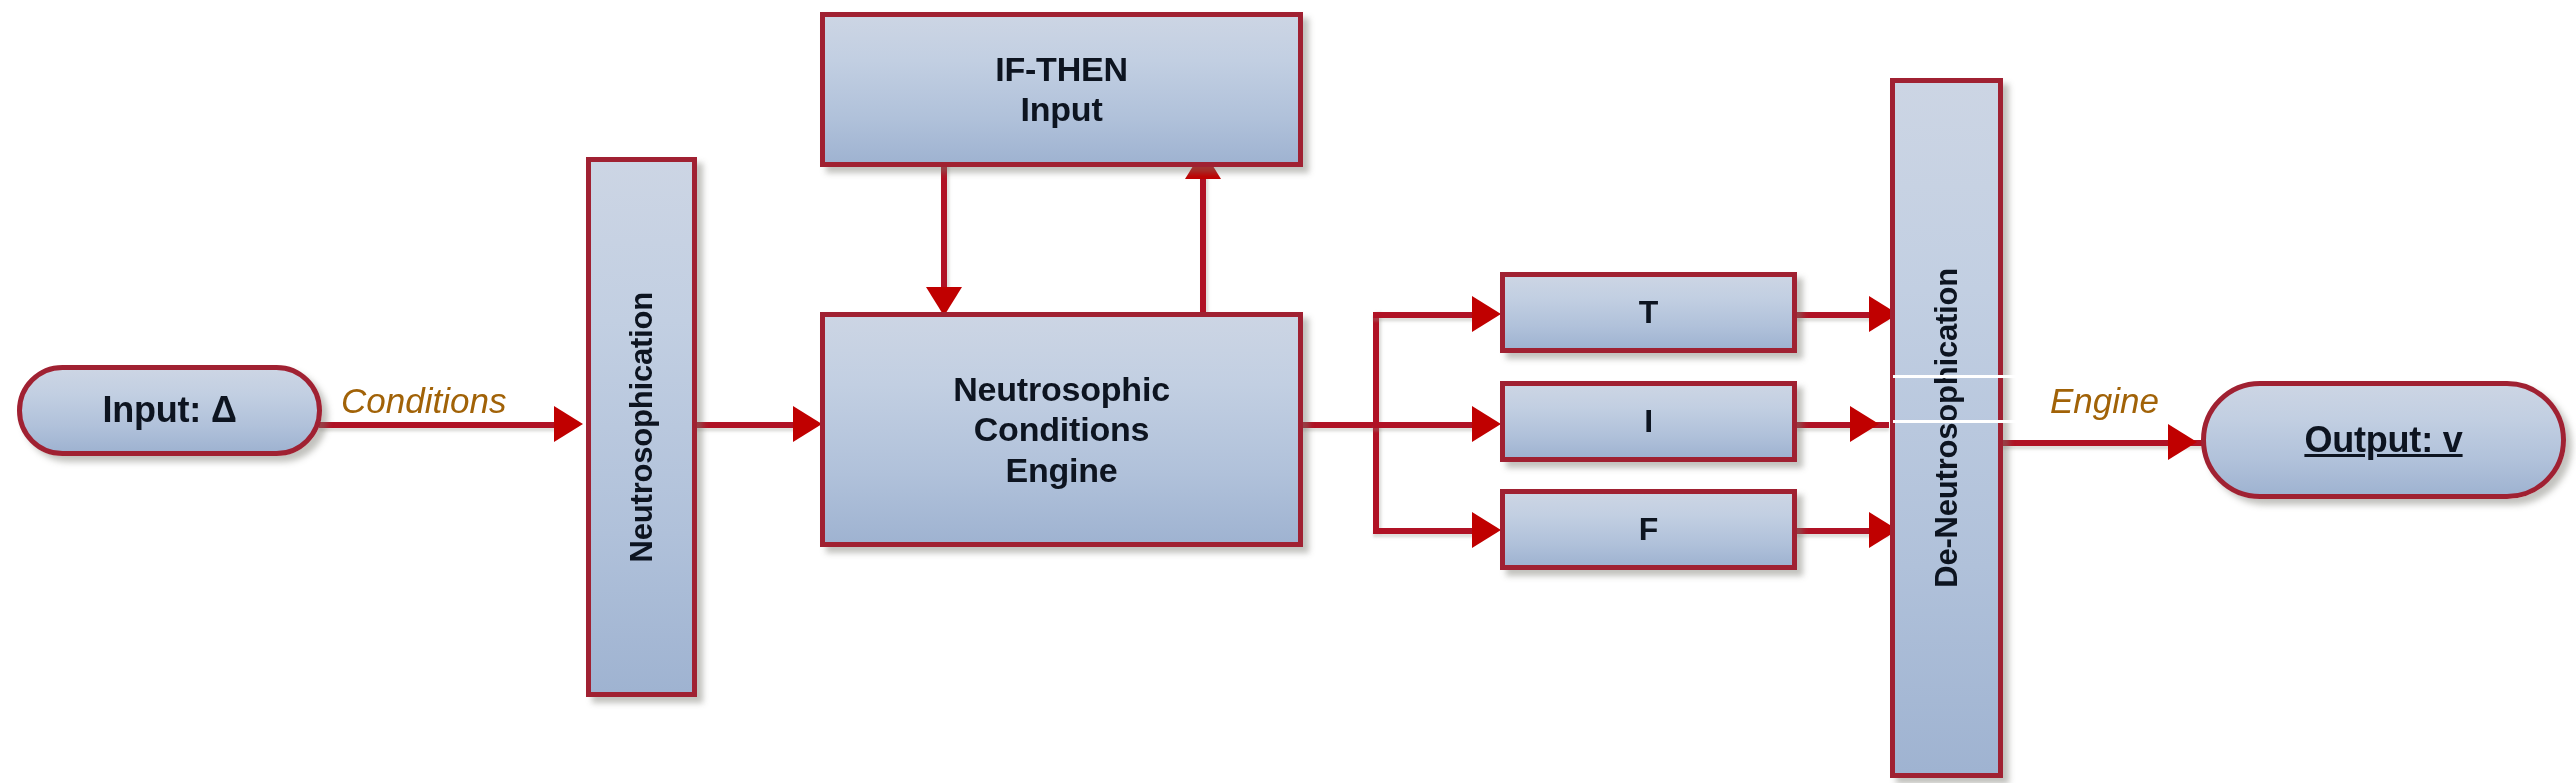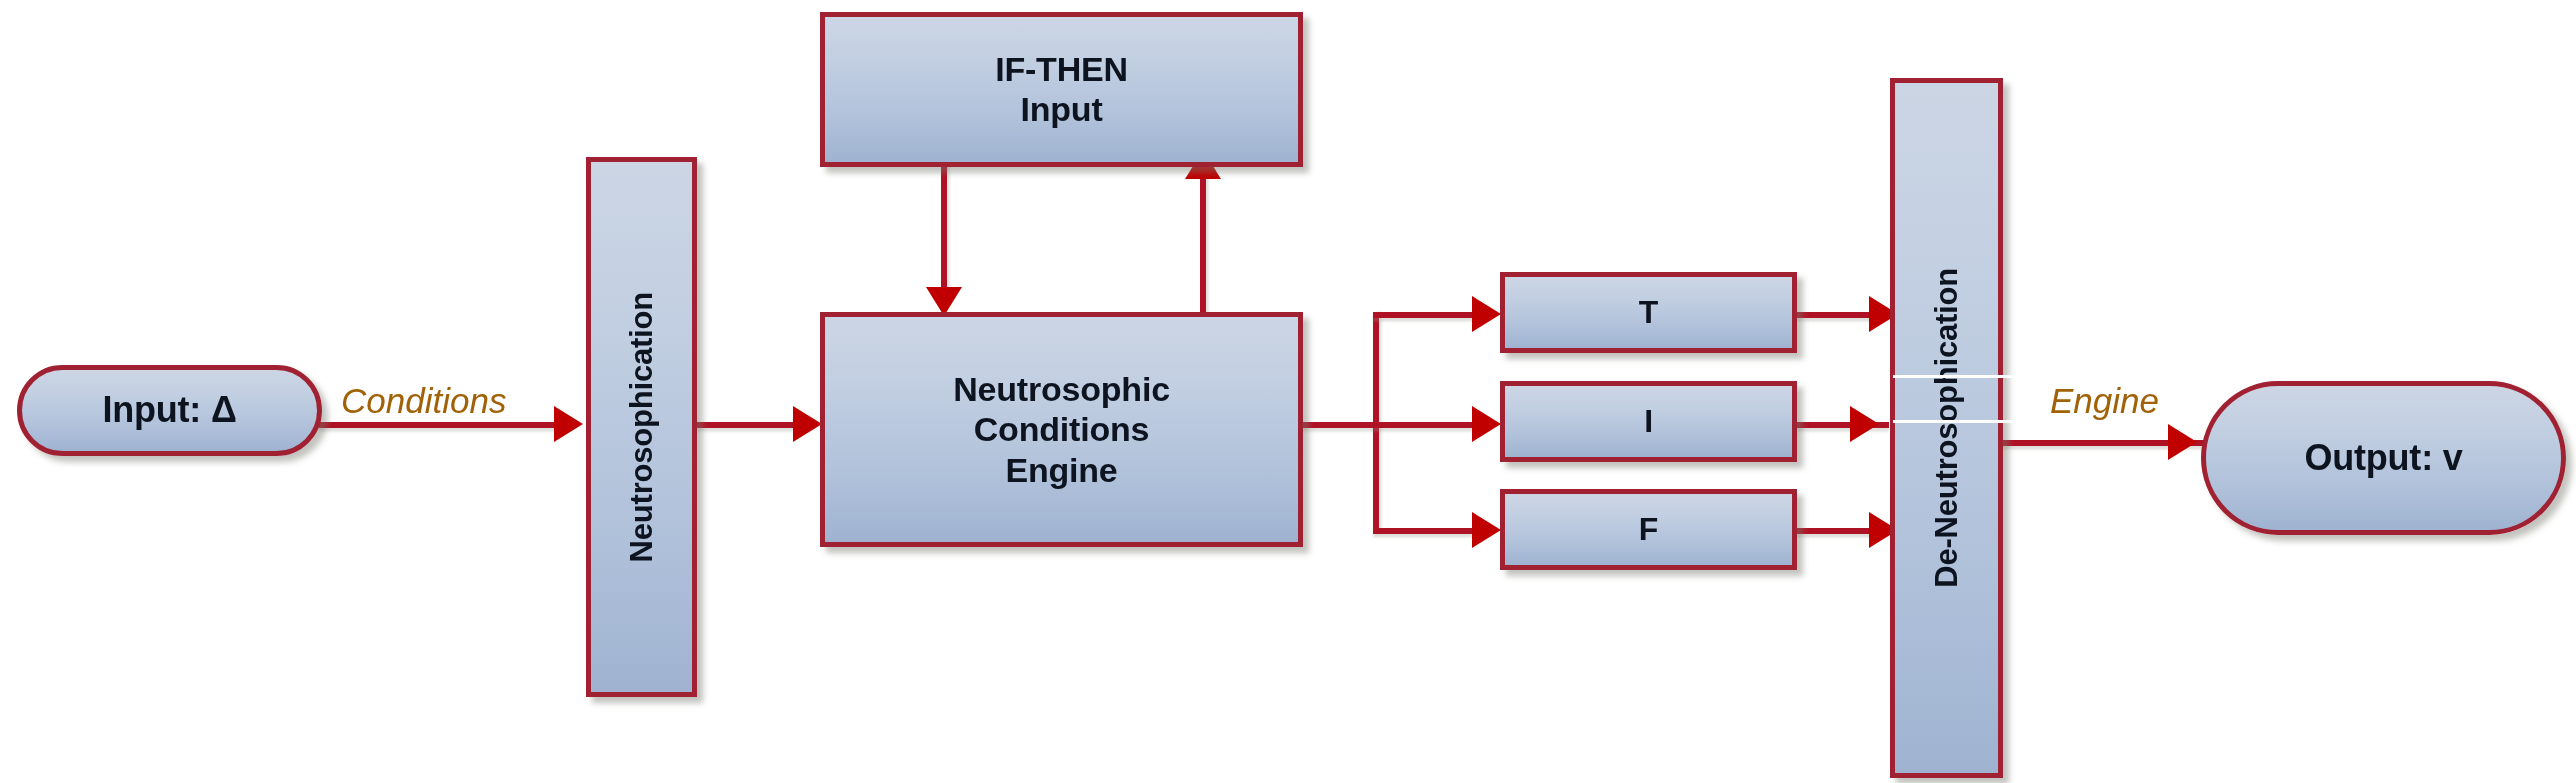--- a/index.html
+++ b/index.html
@@ -171,21 +171,21 @@
     <span class="label-h">F</span>
   </div>
 
   <div class="node" style="left:1890px; top:78px; width:113px; height:700px; font-size:31px;">
     <span class="label-v">De-Neutrosophication</span>
   </div>
 
   <div class="artifact" style="left:1893px; top:375px; width:160px;"></div>
   <div class="artifact" style="left:1893px; top:420px; width:160px;"></div>
 
-  <div class="node node-pill" style="left:2201px; top:381px; width:365px; height:154px; font-size:36px;">
+  <div class="node node-pill" style="left:2201px; top:381px; width:365px; height:118px; font-size:36px;text-decoration:underline;">
     <span class="label-h">Output: v</span>
   </div>
 
   <div class="edge-label" style="left:341px; top:381px; font-size:35px;">Conditions</div>
 
   <div class="edge-label" style="left:2050px; top:381px; font-size:35px;">Engine</div>
 
 </div>
 
 

